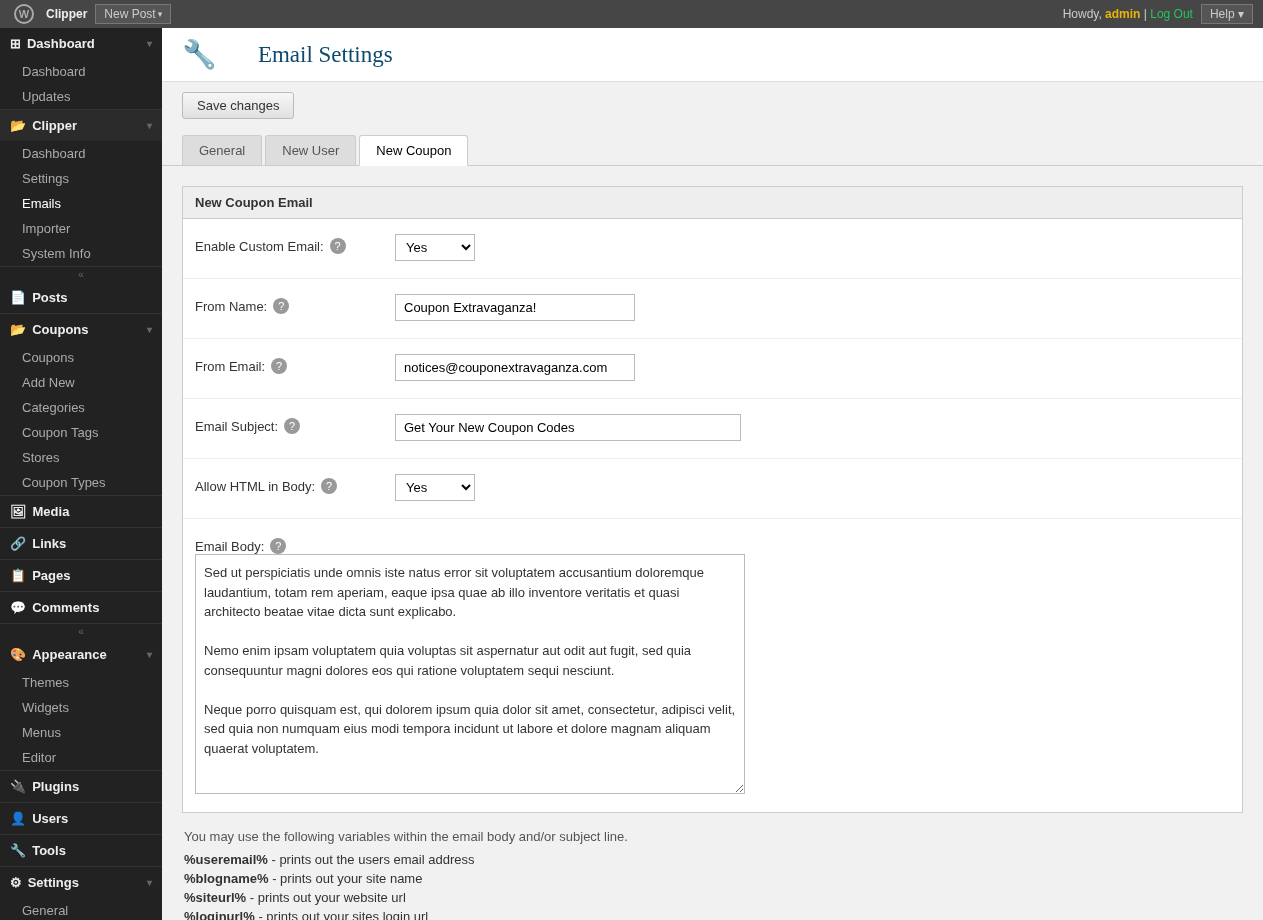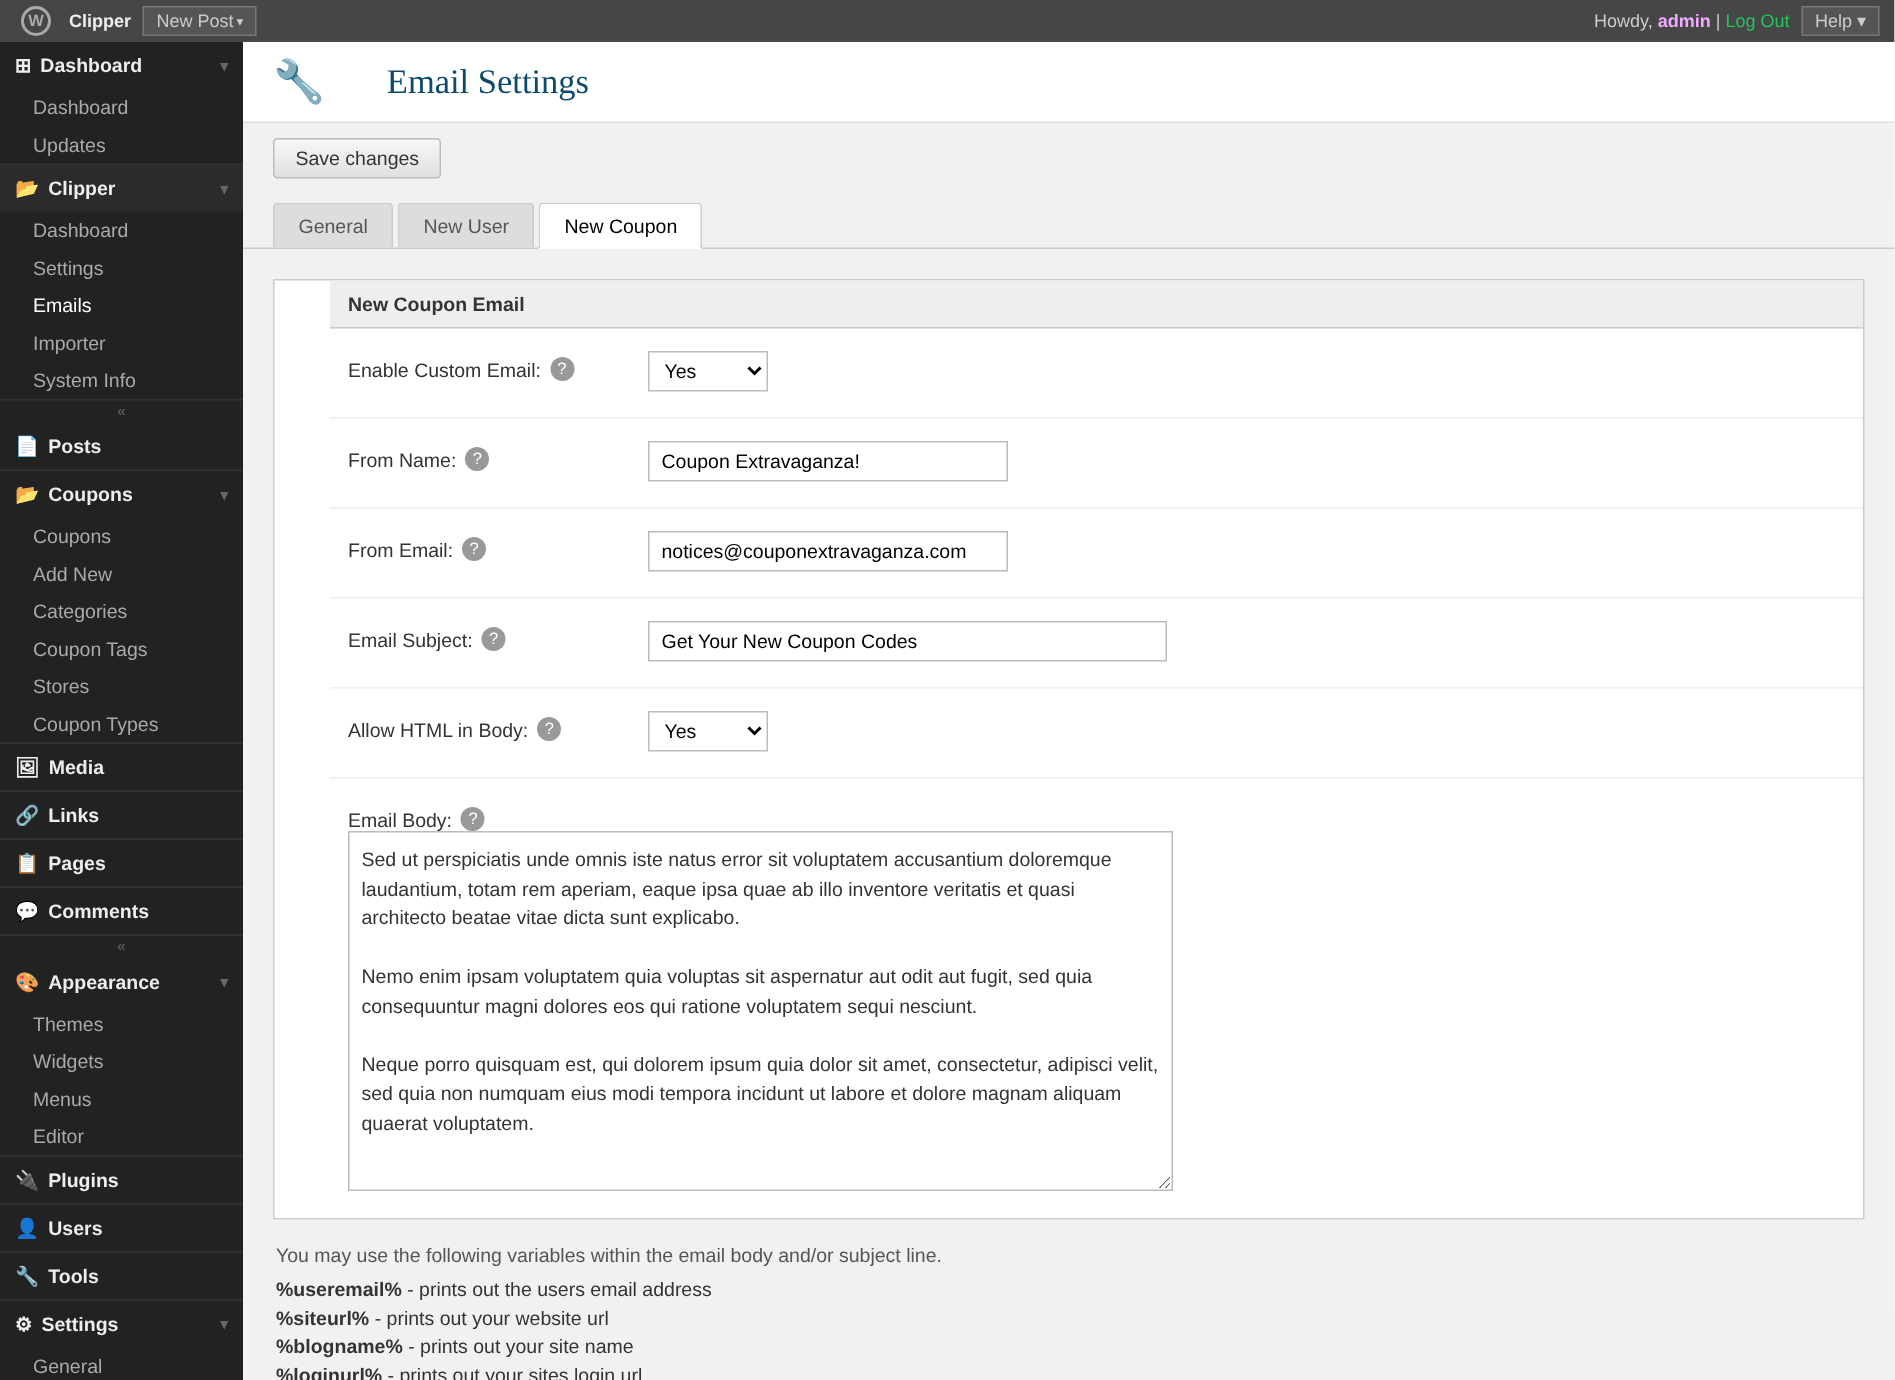--- a/index.html
+++ b/index.html
@@ -113,21 +113,20 @@
     .content-area {
       padding: 20px;
       background: #f1f1f1;
     }
 
     
     .form-section {
       background: #fff;
       border: 1px solid #ccc;
       margin-bottom: 16px;
-      padding-left: 37px;
     }
     .form-section-header {
       background: #eee;
       border-bottom: 1px solid #ccc;
       padding: 8px 12px;
       font-size: 13px;
       font-weight: bold;
       color: #333;
     }
     .form-row {
@@ -235,21 +234,21 @@
     </div>
     <span style="color:#eee;font-weight:bold;">Clipper</span>
     <button class="new-post-btn">
       <span>New Post</span>
       <span class="arrow">▾</span>
     </button>
   </div>
   <div class="right">
     <span>
       <span>Howdy,</span>
-      <strong><span style="color:#f0abfc;">admin</span></strong>
+      <strong><span style="color:#eab308;">admin</span></strong>
       <span> | </span>
       <a href="#" style="color:#22c55e;text-decoration:none;">Log Out</a>
     </span>
     <button class="help-btn">Help ▾</button>
   </div>
 </div>
 
 <div id="wrapper">
 
   <div id="sidebar">
@@ -493,24 +492,24 @@
         </div>
       </div>
 
       <div class="variables-note">
         <p>You may use the following variables within the email body and/or subject line.</p>
         <div class="variables-list">
           <div class="variable-item">
             <strong>%useremail%</strong> - prints out the users email address
           </div>
           <div class="variable-item">
+            <strong>%blogname%</strong> - prints out your site name
+          </div>
+          <div class="variable-item">
             <strong>%siteurl%</strong> - prints out your website url
-          </div>
-          <div class="variable-item">
-            <strong>%blogname%</strong> - prints out your site name
           </div>
           <div class="variable-item">
             <strong>%loginurl%</strong> - prints out your sites login url
           </div>
         </div>
       </div>
     </div>
   </div>
 </div>
 

